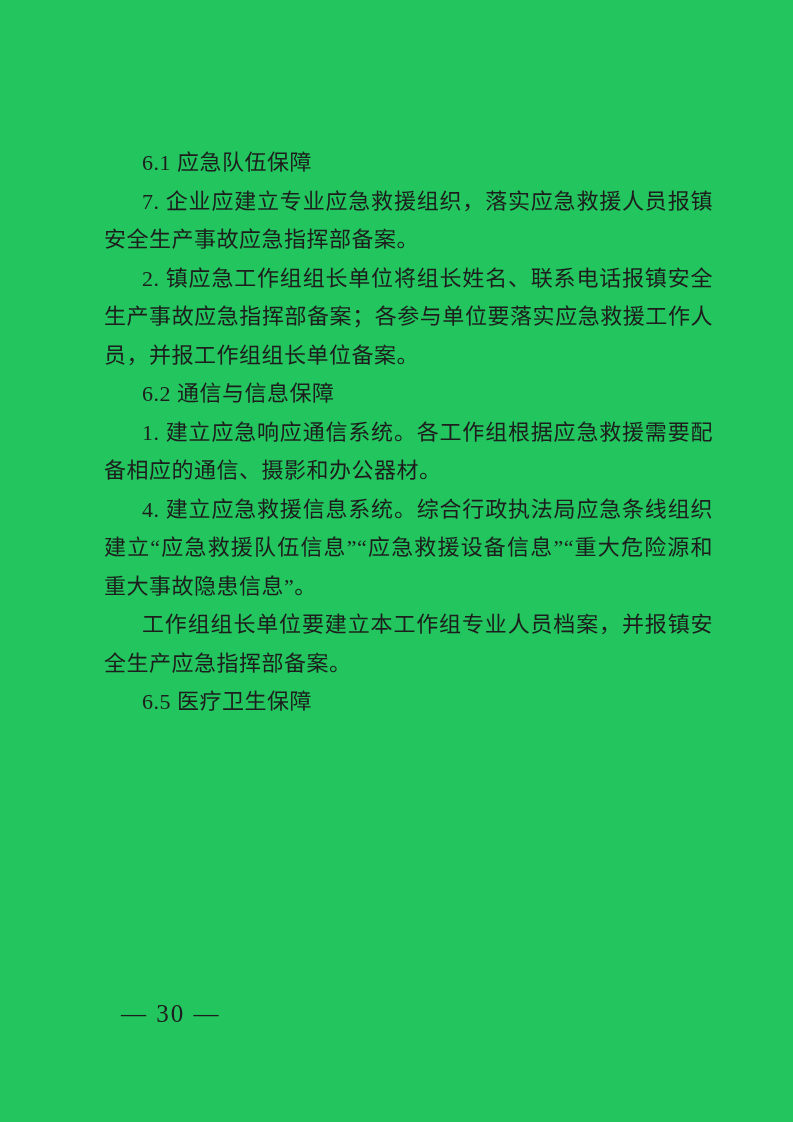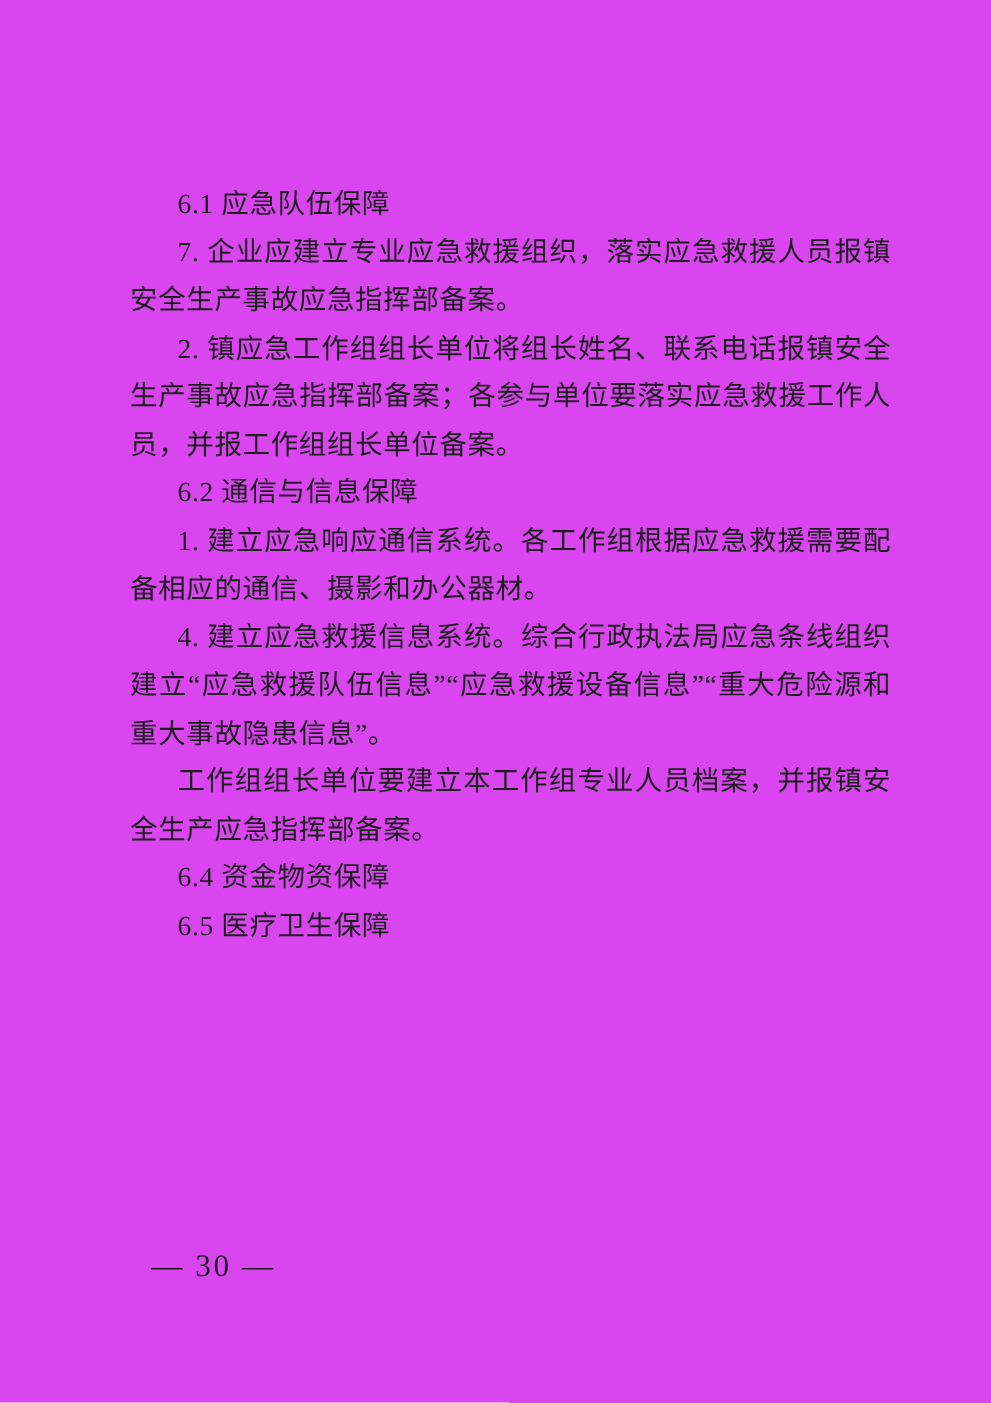--- a/index.html
+++ b/index.html
@@ -5,21 +5,21 @@
   html, body {
     margin: 0;
     padding: 0;
     background: #e8e8e8;
   }
   .page {
     position: relative;
     width: 793px;
     height: 1122px;
     margin: 0 auto;
-    background: #d946ef;
+    background: #22c55e;
     overflow: hidden;
     font-family: "Liberation Serif", "DejaVu Serif", serif;
     color: #1d1d1d;
   }
   .content {
     position: absolute;
     left: 104px;
     top: 144px;
     width: 609px;
   }
@@ -50,17 +50,16 @@
 
 <div class="page">
   <div class="content">
     <p>6.1 应急队伍保障</p>
     <p>7. 企业应建立专业应急救援组织，落实应急救援人员报镇安全生产事故应急指挥部备案。</p>
     <p>2. 镇应急工作组组长单位将组长姓名、联系电话报镇安全生产事故应急指挥部备案；各参与单位要落实应急救援工作人员，并报工作组组长单位备案。</p>
     <p>6.2 通信与信息保障</p>
     <p><b>1. 建立应急响应通信系统。</b><span>各工作组根据应急救援需要配备相应的通信、摄影和办公器材。</span></p>
     <p><b>4. 建立应急救援信息系统。</b><span>综合行政执法局应急条线组织建立“应急救援队伍信息”“应急救援设备信息”“重大危险源和重大事故隐患信息”。</span></p>
     <p>工作组组长单位要建立本工作组专业人员档案，并报镇安全生产应急指挥部备案。</p>
-    <p>6.4 资金物资保障</p>
     <p>6.5 医疗卫生保障</p>
   </div>
   <div class="footer">— 30 —</div>
 </div>
 
 </body></html>

